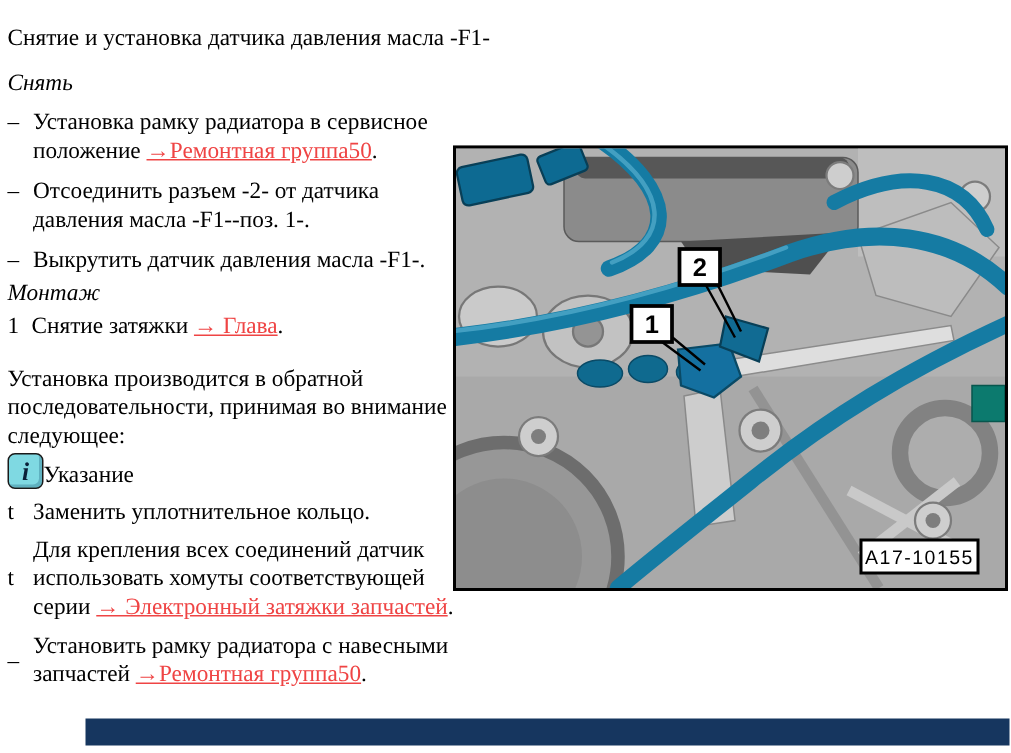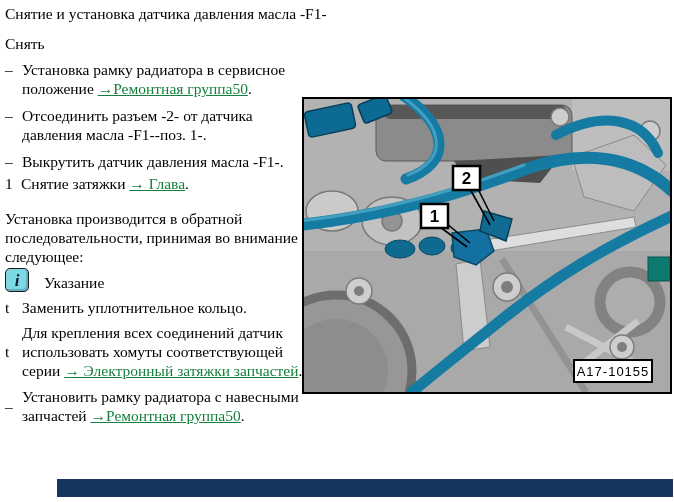--- a/index.html
+++ b/index.html
@@ -1,40 +1,40 @@
 <!DOCTYPE html>
 <html><head>
 <meta charset="utf-8">
 <style>
   html,body{margin:0;padding:0;}
   body{
     width:674px;height:502px;position:relative;overflow:hidden;
     background:#ffffff;color:#000;
     font-family:"Liberation Serif",serif;font-size:15.5px;line-height:19px;
   }
-  .text-col{position:absolute;left:5px;top:4px;width:298px;}
+  .text-col{position:absolute;left:5px;top:16px;width:298px;}
   .title{white-space:nowrap;}
-  .heading{margin-top:11px;}
+  .heading{margin-top:11px;font-style:italic;}
   .heading.install{margin-top:3px;}
   .li{display:flex;align-items:flex-start;}
   .li.mid{align-items:center;}
   .li .marker{width:17px;flex:0 0 17px;}
   .li .num{width:16px;flex:0 0 16px;}
   .li .body{flex:1 1 auto;}
   .mt7{margin-top:7px;} .mt8{margin-top:8px;} .mt6{margin-top:6px;}
   .mt3{margin-top:3px;} .mt4{margin-top:16px;}
-  a.lnk{color:#15803d;text-decoration:underline;cursor:pointer;font-family:Liberation Serif, serif;}
+  a.lnk{color:#ef4444;text-decoration:underline;cursor:pointer;font-family:Liberation Serif, serif;}
   .note-head{display:flex;align-items:flex-end;margin-top:2px;}
   .note-icon{
     width:22px;height:22px;flex:0 0 22px;border:1.6px solid #1a1a1a;border-radius:5px;
     background:#7fd9e2;display:flex;align-items:center;justify-content:center;
     font-style:italic;font-weight:bold;font-size:17px;color:#0a2038;
     box-shadow:inset -2px -2px 0 rgba(0,60,90,.25);
   }
-  .note-label{margin-left:15px;}
+  .note-label{}
   .figure-box{
     position:absolute;left:302px;top:97px;width:370px;height:297px;
     border:2px solid #000;box-sizing:border-box;background:#b2b2b2;
   }
   .figure-box svg{display:block;}
   .bottom-bar{
     position:absolute;left:57px;top:479px;width:616px;height:18px;
     background:#16365f;
   }
   .co-num{font-family:"Liberation Sans",sans-serif;font-weight:bold;font-size:17px;}
@@ -57,20 +57,21 @@
   <div class="li mt8">
     <span class="marker">–</span>
     <span class="body">Отсоединить разъем -2- от датчика давления масла -F1--поз. 1-.</span>
   </div>
 
   <div class="li mt8">
     <span class="marker">–</span>
     <span class="body">Выкрутить датчик давления масла -F1-.</span>
   </div>
 
+  <div class="heading install">Монтаж</div>
 
   <div class="li mt3">
     <span class="num">1</span>
     <span class="body"><span>Снятие затяжки </span><a class="lnk">→ Глава</a><span>.</span></span>
   </div>
 
   <div class="mt4">Установка производится в обратной последовательности, принимая во внимание следующее:</div>
 
   <div class="note-head">
     <span class="note-icon">i</span>

